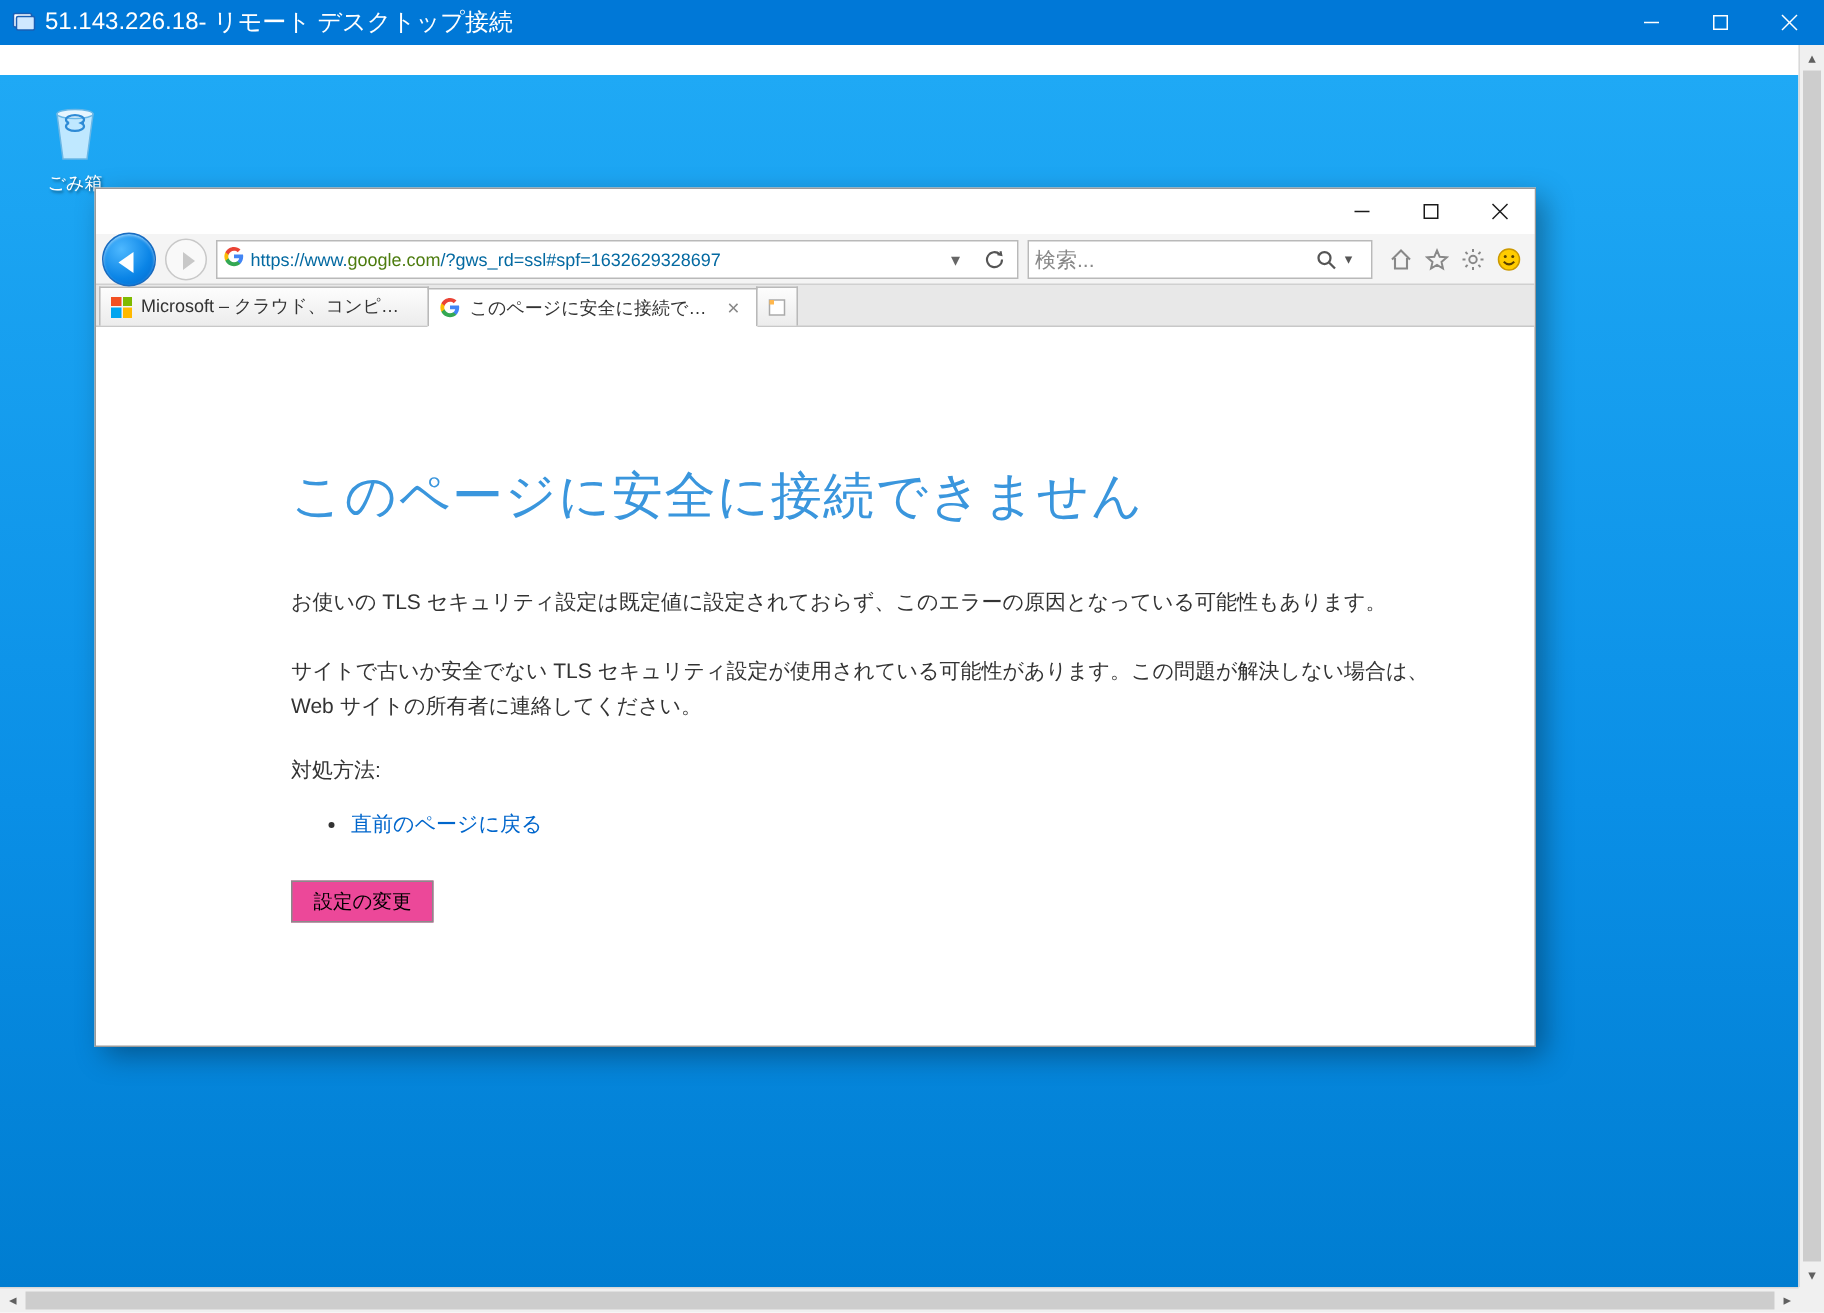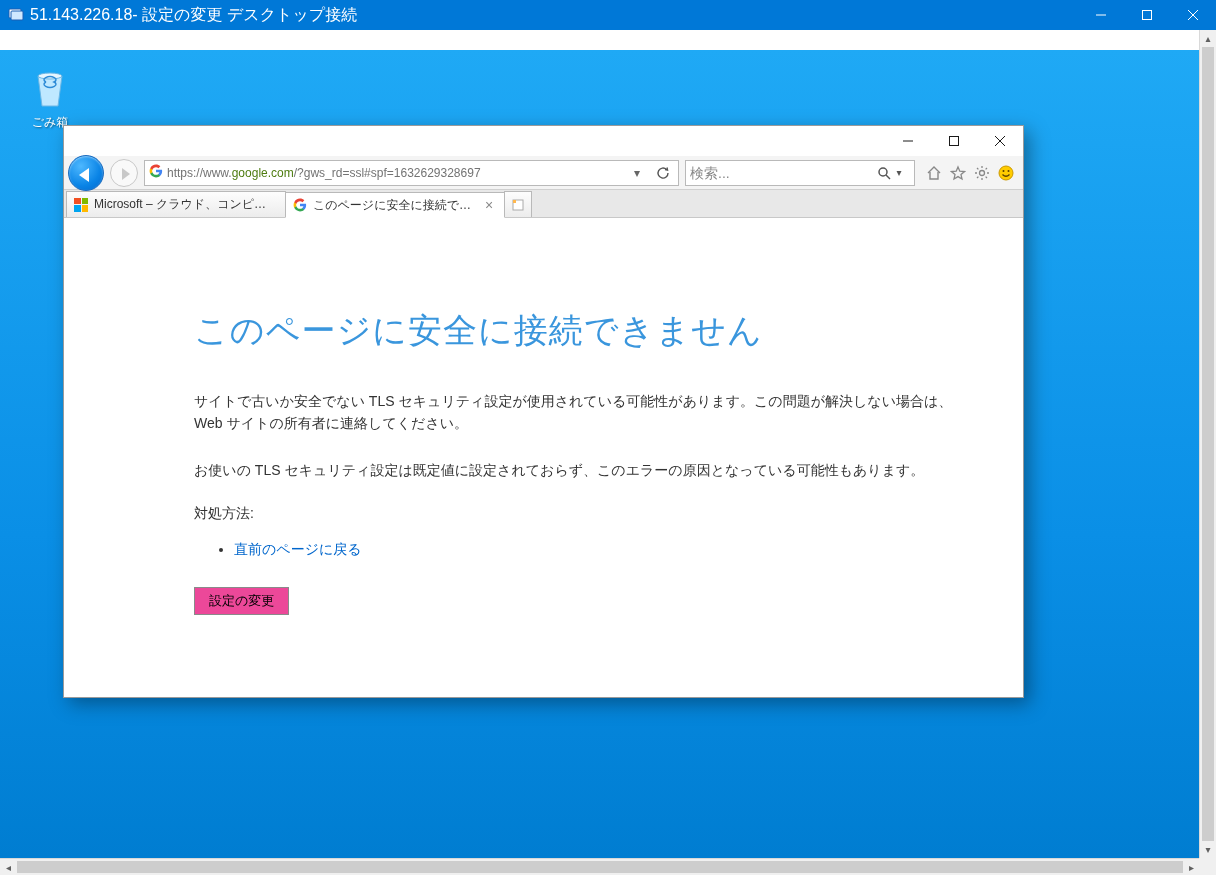--- a/index.html
+++ b/index.html
@@ -109,21 +109,21 @@
   .nav-fwd::after{
     content:""; position:absolute; left:11px; top:8px;
     border-left:8px solid #c8c8c8; border-top:6px solid transparent; border-bottom:6px solid transparent;
   }
   .addr-box, .search-box {
     height:26px; border:1px solid #b9b9b9; background:#fff; display:flex; align-items:center;
     font-size:12px; color:#555;
   }
   .addr-box { flex:1; padding:0 4px; gap:4px; }
   .addr-url { flex:1; white-space:nowrap; overflow:hidden; color:#333;}
-  .addr-url .gray { color:#737373; }
+  .addr-url .gray { color:#0369a1; }
   .addr-url .black { color:#4d7c0f; font-weight:500; }
   .addr-dd, .addr-refresh {
     width:22px; display:flex; align-items:center; justify-content:center; color:#666;
   }
   .search-box { width:230px; padding:0 4px; gap:4px; color:#777; }
   .search-box input {
     flex:1; border:none; outline:none; font-size:14px; font-family:inherit; color:#0369a1;
   }
   .search-box input::placeholder { color:#888; }
   .search-glass { width:18px; display:flex; align-items:center; justify-content:center; color:#555;}
@@ -178,21 +178,21 @@
 <body>
 
 <div class="rdp-titlebar">
   <span class="rdp-icon">
     <svg width="16" height="16" viewBox="0 0 16 16">
       <rect x="1" y="2" width="12" height="9" rx="1" fill="#fff" stroke="#1a5fb4"></rect>
       <rect x="3" y="4" width="12" height="9" rx="1" fill="#cfe8ff" stroke="#1a5fb4"></rect>
     </svg>
   </span>
   <span class="rdp-title-text">51.143.226.18</span>
-  <span class="rdp-title-text"> - 設定の変更 デスクトップ接続</span>
+  <span class="rdp-title-text"> - リモート デスクトップ接続</span>
   <span class="rdp-spacer"></span>
   <div class="rdp-ctrl">
     <svg width="12" height="12" viewBox="0 0 12 12">
         <line x1="1" y1="6" x2="11" y2="6"></line>
       </svg>
   </div>
   <div class="rdp-ctrl">
     <svg width="12" height="12" viewBox="0 0 12 12">
         <rect x="1.5" y="1.5" width="9" height="9"></rect>
       </svg>
@@ -334,22 +334,22 @@
         <div class="tab newtab">
           <svg width="14" height="14" viewBox="0 0 14 14">
             <rect x="2" y="2" width="10" height="10" fill="#fff" stroke="#aaa"></rect>
             <rect x="2" y="2" width="3" height="3" fill="#ffb74d"></rect>
           </svg>
         </div>
       </div>
 
       <div class="ie-content">
         <h1 class="err-title">このページに安全に接続できません</h1>
+        <p class="err-p">お使いの TLS セキュリティ設定は既定値に設定されておらず、このエラーの原因となっている可能性もあります。</p>
         <p class="err-p">サイトで古いか安全でない TLS セキュリティ設定が使用されている可能性があります。この問題が解決しない場合は、Web サイトの所有者に連絡してください。</p>
-        <p class="err-p">お使いの TLS セキュリティ設定は既定値に設定されておらず、このエラーの原因となっている可能性もあります。</p>
         <p class="err-sub">対処方法:</p>
         <ul class="err-list">
           <li><a href="#">直前のページに戻る</a></li>
         </ul>
         <button class="err-btn">設定の変更</button>
       </div>
 
     </div>
 
   </div>

